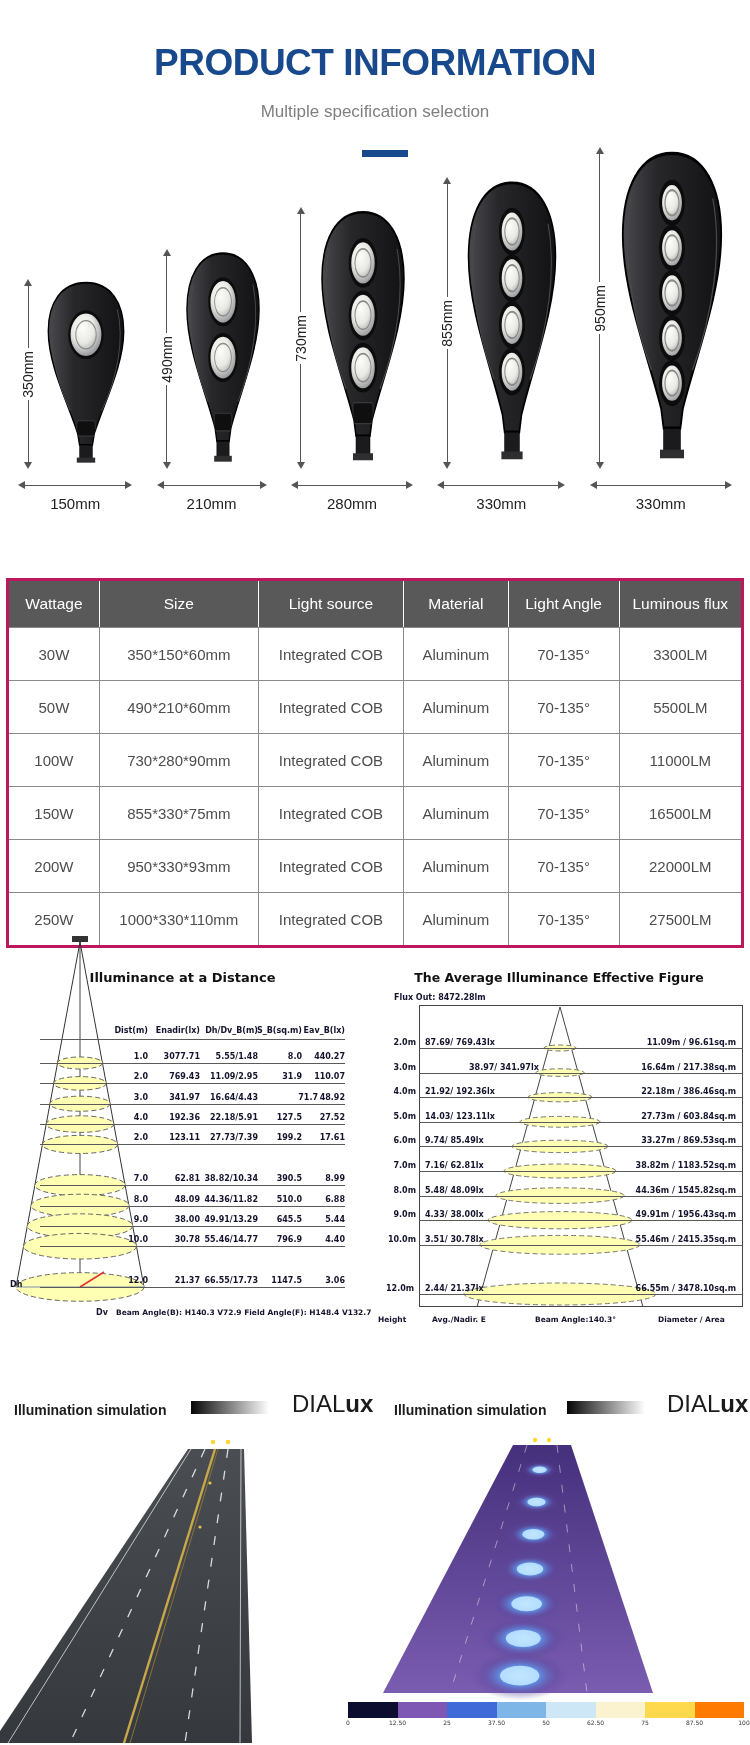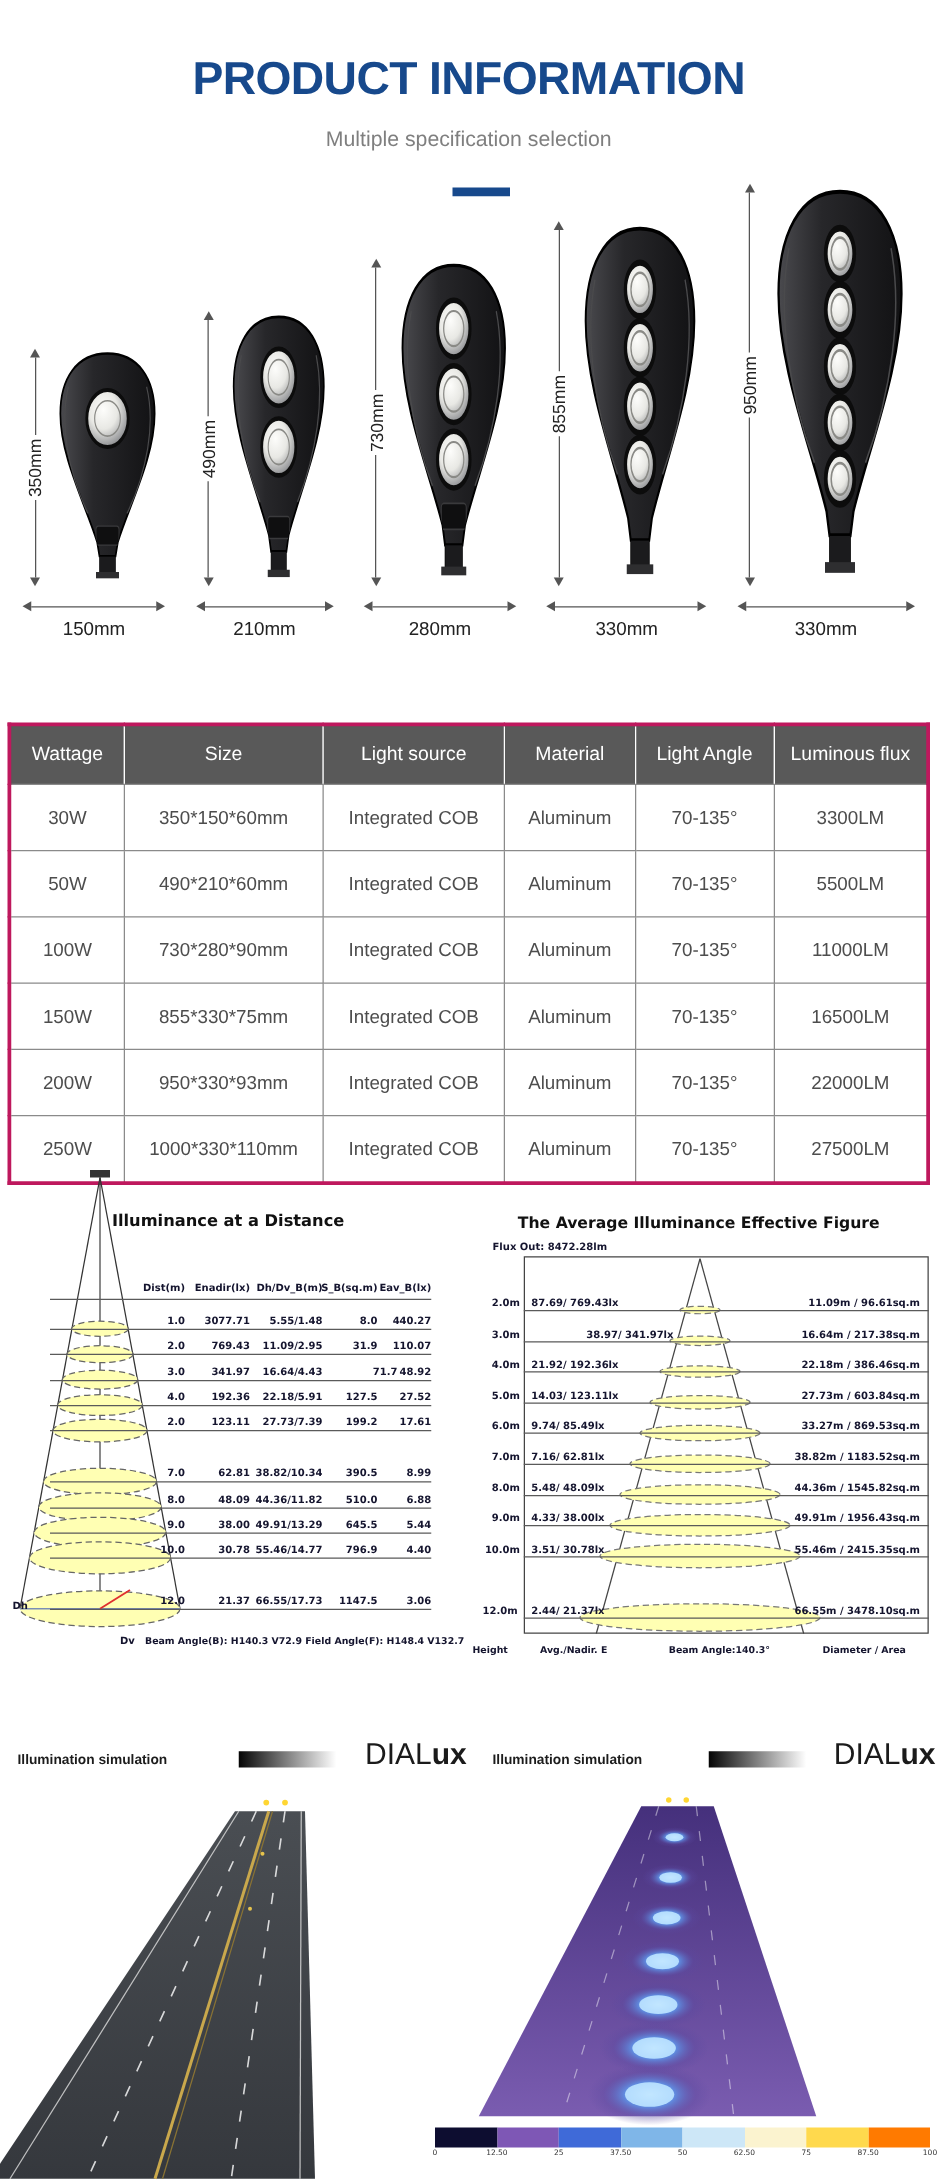--- a/index.html
+++ b/index.html
@@ -36,21 +36,21 @@
   
   .diagram{position:absolute;font-family:"DejaVu Sans",sans-serif;}
   .dtitle{position:absolute;left:0;right:0;top:10px;text-align:center;
           font-size:13px;font-weight:bold;color:#111;}
   .dval{position:absolute;font-size:8px;font-weight:bold;color:#14142e;white-space:nowrap;}
   .dline{position:absolute;height:0;border-top:1px solid #5a5a5a;}
   .dsvg{position:absolute;pointer-events:none;}
   .dfoot{position:absolute;font-size:7.5px;font-weight:bold;color:#14142e;white-space:nowrap;}
   .avgbox{position:absolute;left:49px;right:5px;top:45px;bottom:25px;border:1px solid #444;}
   
-  .simlabel{position:absolute;font-size:11px;font-weight:bold;color:#1c1c1c;}
+  .simlabel{position:absolute;font-size:14px;font-weight:bold;color:#1c1c1c;}
   .gradbar{position:absolute;width:78px;height:13px;background:linear-gradient(90deg,#050505,#ffffff);}
   .dialux{position:absolute;font-size:24px;color:#1b1b1b;letter-spacing:0;}
   .dialux .bold{font-weight:bold;}
   .roadsvg{position:absolute;}
   .scale{position:absolute;left:348px;top:1702px;width:396px;}
   .scale-bar{display:flex;height:16px;}
   .scale-cell{flex:1;}
   .scale-labels{position:relative;height:10px;margin-top:1px;font-size:6px;color:#333;}
   .scale-labels span{position:absolute;transform:translateX(-50%);font-family:"DejaVu Sans",sans-serif;}
 </style>

